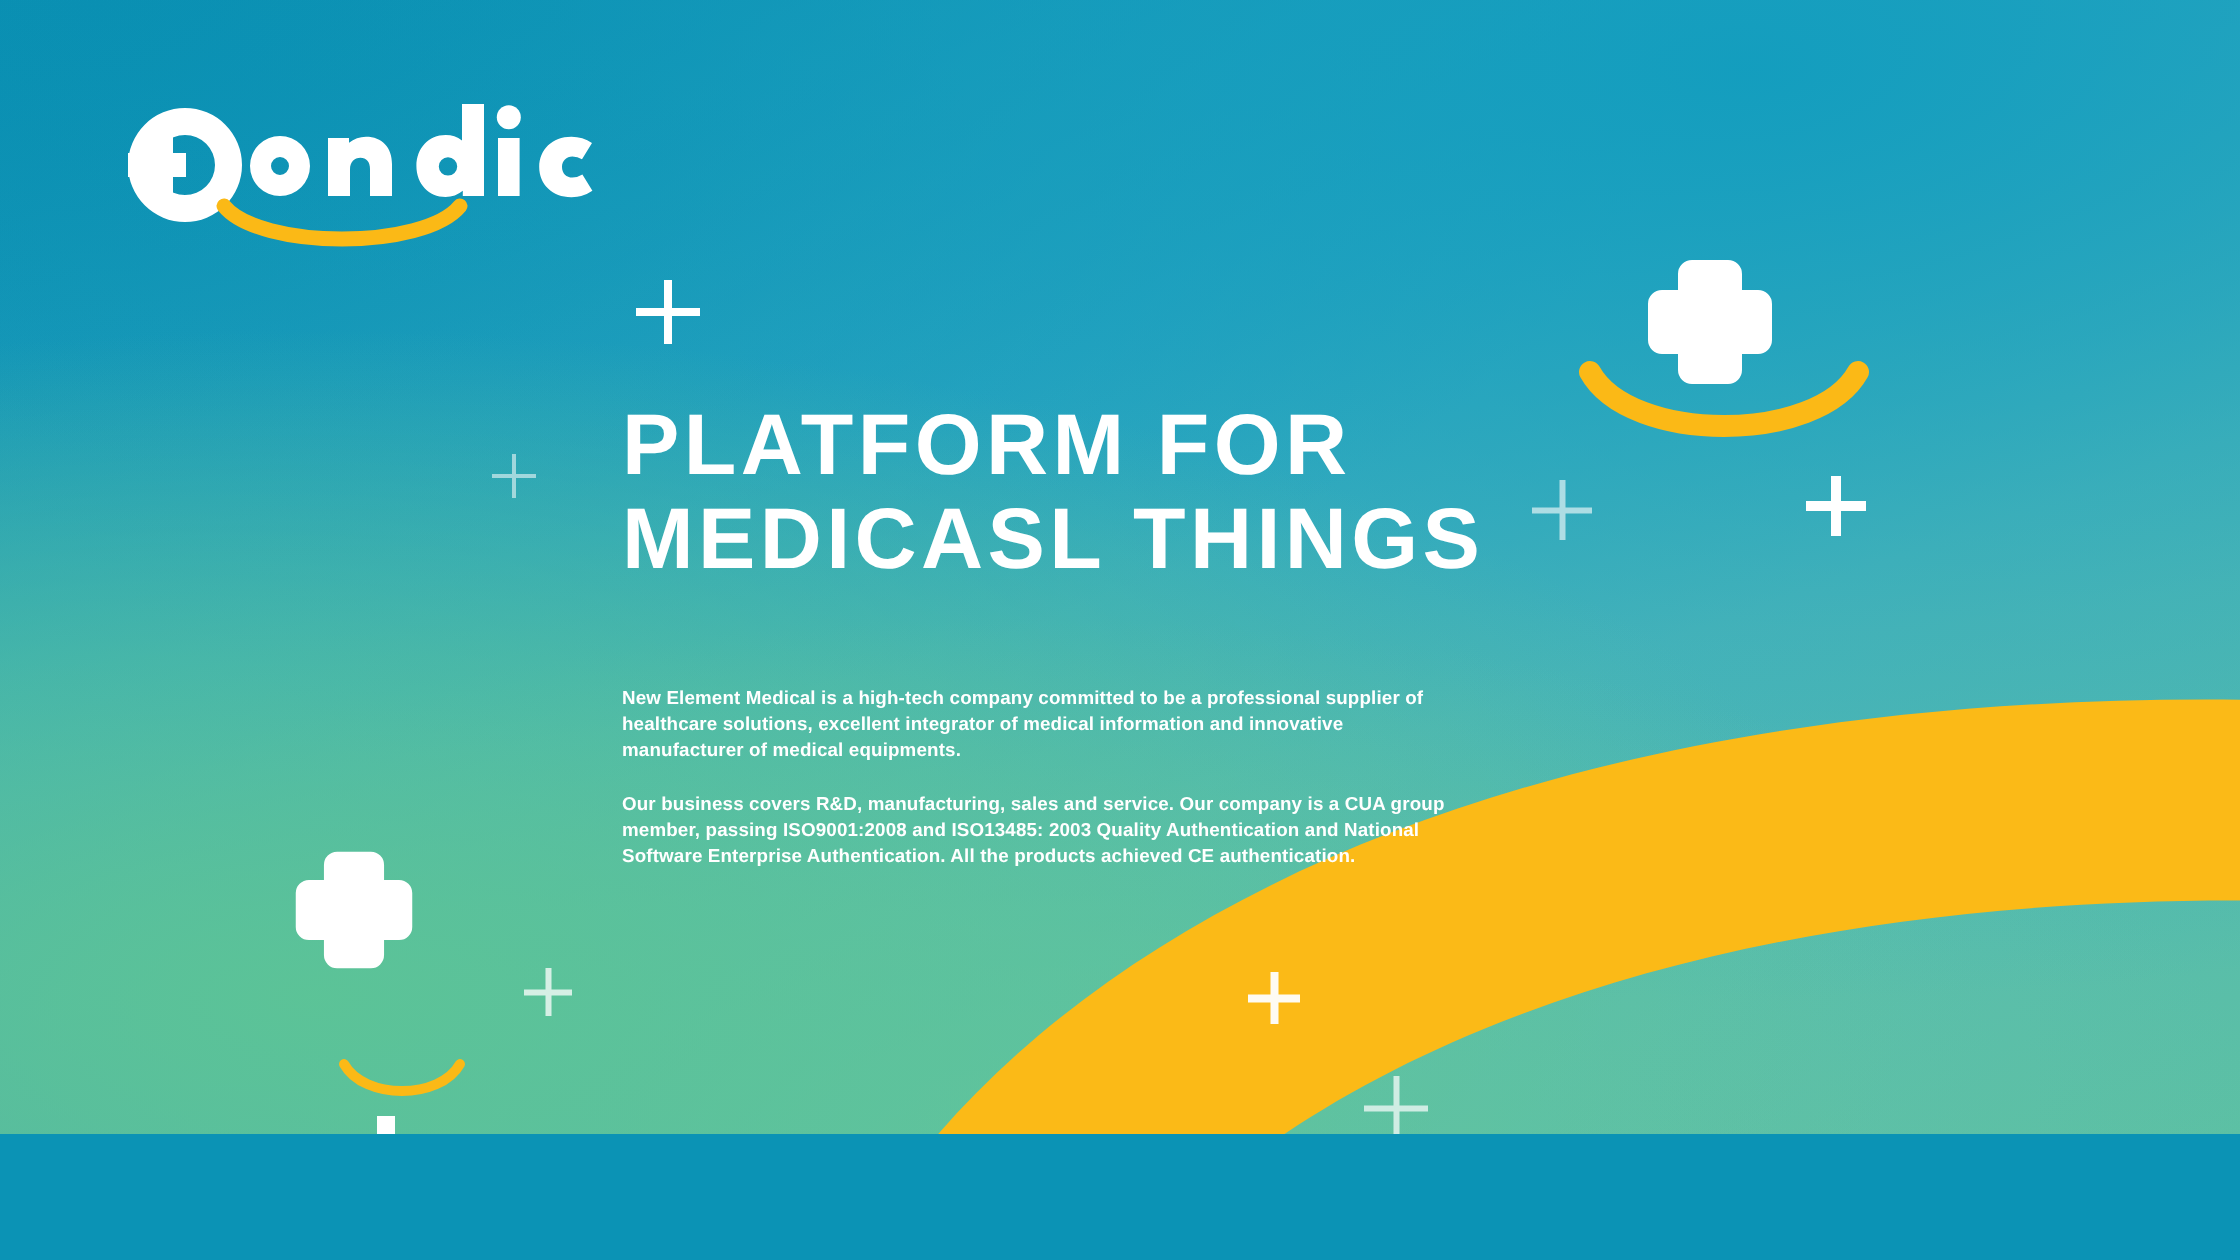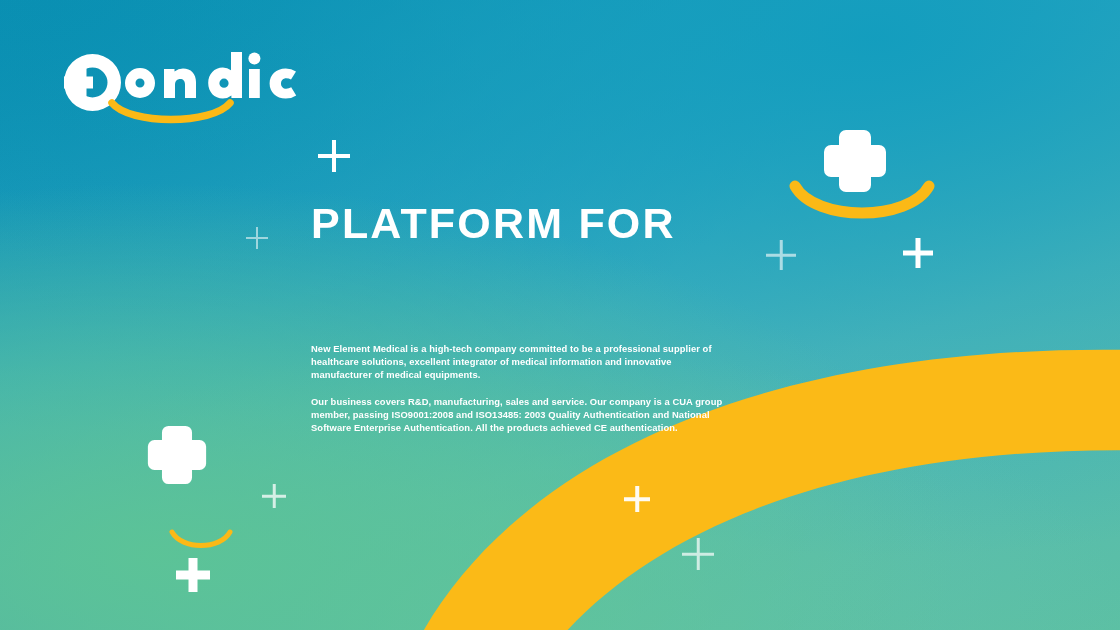--- a/index.html
+++ b/index.html
@@ -6,21 +6,21 @@
     margin: 0;
     padding: 0;
     background: #0b93b5;
   }
   body {
     font-family: "Liberation Sans", sans-serif;
   }
   #slide {
     position: relative;
     width: 1120px;
-    height: 630px;
+    height: 567px;
     overflow: hidden;
     background-color: #2ba6c0;
     background-image:
       radial-gradient(115% 95% at 14% 88%, rgba(92,196,150,0.95) 0%, rgba(92,196,150,0.55) 32%, rgba(92,196,150,0.0) 62%),
       radial-gradient(85% 70% at 46% 100%, rgba(104,197,162,0.75) 0%, rgba(104,197,162,0.0) 65%),
       radial-gradient(70% 60% at 0% 100%, rgba(74,166,176,0.85) 0%, rgba(74,166,176,0.0) 70%),
       radial-gradient(120% 110% at 78% 6%, rgba(18,157,190,0.95) 0%, rgba(18,157,190,0.25) 45%, rgba(18,157,190,0.0) 75%),
       radial-gradient(100% 95% at 4% 0%, rgba(9,142,177,1) 0%, rgba(9,142,177,0.35) 40%, rgba(9,142,177,0.0) 72%),
       linear-gradient(160deg, #0c93b6 0%, #33a9c2 38%, #52b8b8 64%, #5cc0a4 100%);
   }
@@ -180,20 +180,21 @@
   <div style="position:absolute; left:62px; top:52px; width:240px; height:62px; overflow:hidden;
               color:#ffffff; font-size:50px; font-weight:bold; letter-spacing:-0.5px;
               line-height:62px; clip-path: inset(0 0 0 240px);">Condical</div>
 
   <svg class="smile" style="left:108px; top:99px;" width="126" height="26" viewBox="0 0 126 26">
     <path d="M4 4 C 22 26, 104 26, 122 4" stroke="#FBB916" stroke-width="7.5" stroke-linecap="round" fill="none"></path>
   </svg>
 
   <div class="headline">
     <span class="hl-line">PLATFORM FOR</span>
+    <span class="hl-line">MEDICASL THINGS</span>
   </div>
 
   <div class="body-copy">
     <p>New Element Medical is a high-tech company committed to be a professional supplier of healthcare solutions, excellent integrator of medical information and innovative manufacturer of medical  equipments.</p>
     <p>Our business covers R&amp;D, manufacturing, sales and service. Our company is a CUA group member, passing ISO9001:2008 and ISO13485: 2003 Quality Authentication and National Software Enterprise Authentication. All the products achieved CE authentication.</p>
   </div>
 
   <svg class="cross-round" style="left:822px; top:128px;" width="66" height="66" viewBox="0 0 66 66">
     <path fill="#ffffff" d="M24 2 h18 a7 7 0 0 1 7 7 v8 h8 a7 7 0 0 1 7 7 v18 a7 7 0 0 1 -7 7 h-8 v8
              a7 7 0 0 1 -7 7 h-18 a7 7 0 0 1 -7 -7 v-8 h-8 a7 7 0 0 1 -7 -7 v-18 a7 7 0 0 1 7 -7 h8 v-8 a7 7 0 0 1 7 -7 Z"></path>

